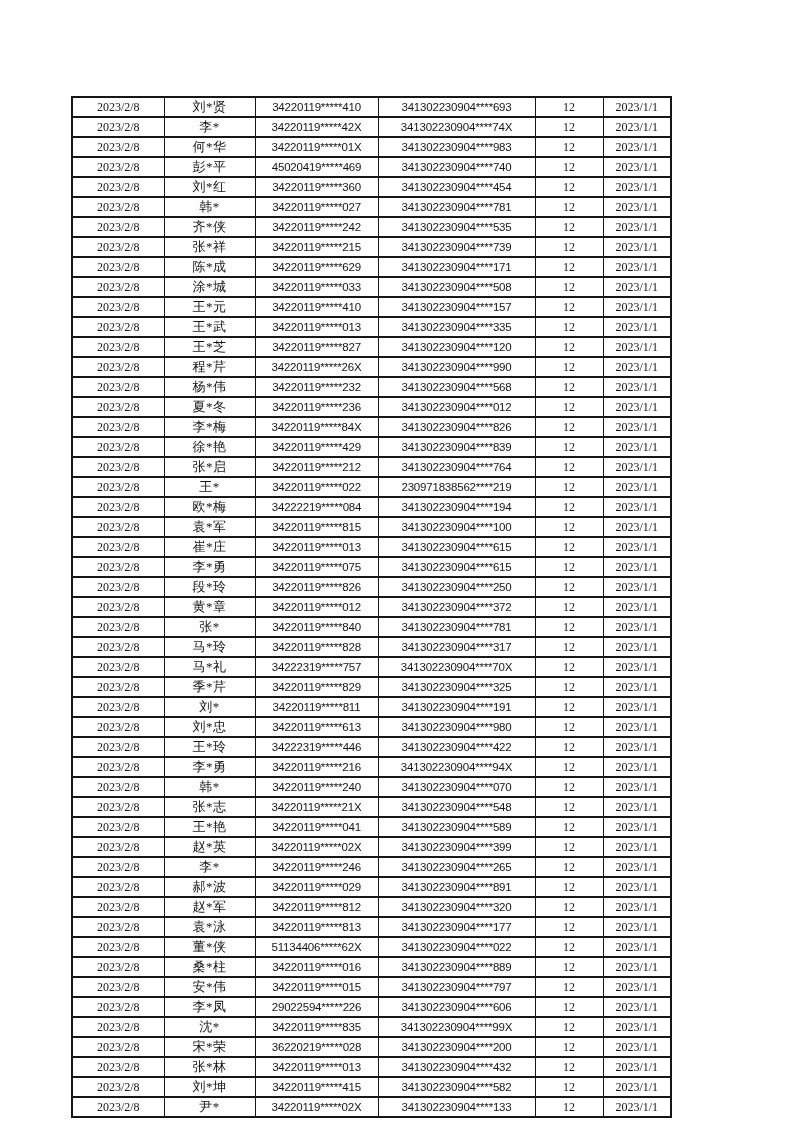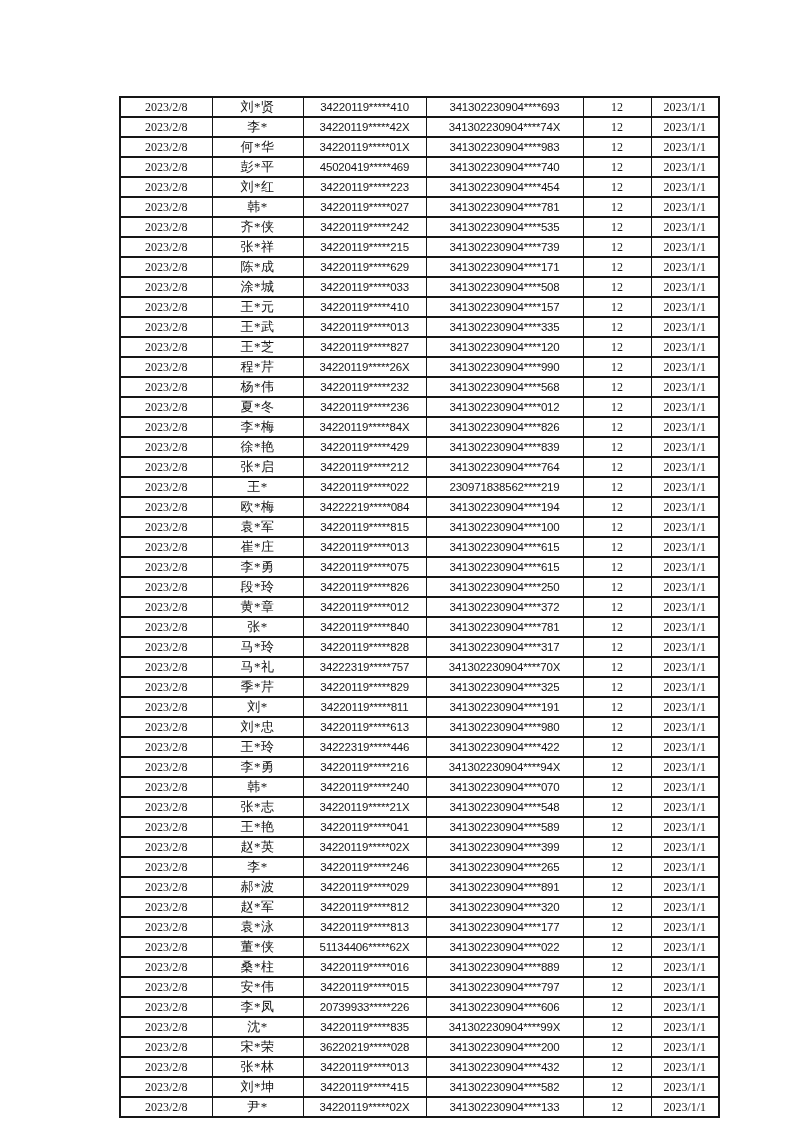--- a/index.html
+++ b/index.html
@@ -11,21 +11,20 @@
     position: relative;
     width: 793px;
     height: 1122px;
     background: #ffffff;
     overflow: hidden;
   }
   .table-wrap {
     position: absolute;
     left: 71px;
     top: 96px;
-    margin-left: 48px;
   }
   table.data-table {
     border-collapse: collapse;
     table-layout: fixed;
     border: 2px solid #161616;
   }
   table.data-table td {
     border: 1px solid #161616;
     border-top-width: 2px;
     border-bottom-width: 2px;
@@ -103,21 +102,21 @@
             <td class="c0">2023/2/8</td>
             <td class="c1">彭*平</td>
             <td class="c2">45020419*****469</td>
             <td class="c3">341302230904****740</td>
             <td class="c4">12</td>
             <td class="c5">2023/1/1</td>
           </tr>
           <tr>
             <td class="c0">2023/2/8</td>
             <td class="c1">刘*红</td>
-            <td class="c2">34220119*****223</td>
+            <td class="c2">34220119*****360</td>
             <td class="c3">341302230904****454</td>
             <td class="c4">12</td>
             <td class="c5">2023/1/1</td>
           </tr>
           <tr>
             <td class="c0">2023/2/8</td>
             <td class="c1">韩*</td>
             <td class="c2">34220119*****027</td>
             <td class="c3">341302230904****781</td>
             <td class="c4">12</td>
@@ -431,21 +430,21 @@
             <td class="c0">2023/2/8</td>
             <td class="c1">安*伟</td>
             <td class="c2">34220119*****015</td>
             <td class="c3">341302230904****797</td>
             <td class="c4">12</td>
             <td class="c5">2023/1/1</td>
           </tr>
           <tr>
             <td class="c0">2023/2/8</td>
             <td class="c1">李*凤</td>
-            <td class="c2">20739933*****226</td>
+            <td class="c2">29022594*****226</td>
             <td class="c3">341302230904****606</td>
             <td class="c4">12</td>
             <td class="c5">2023/1/1</td>
           </tr>
           <tr>
             <td class="c0">2023/2/8</td>
             <td class="c1">沈*</td>
             <td class="c2">34220119*****835</td>
             <td class="c3">341302230904****99X</td>
             <td class="c4">12</td>

